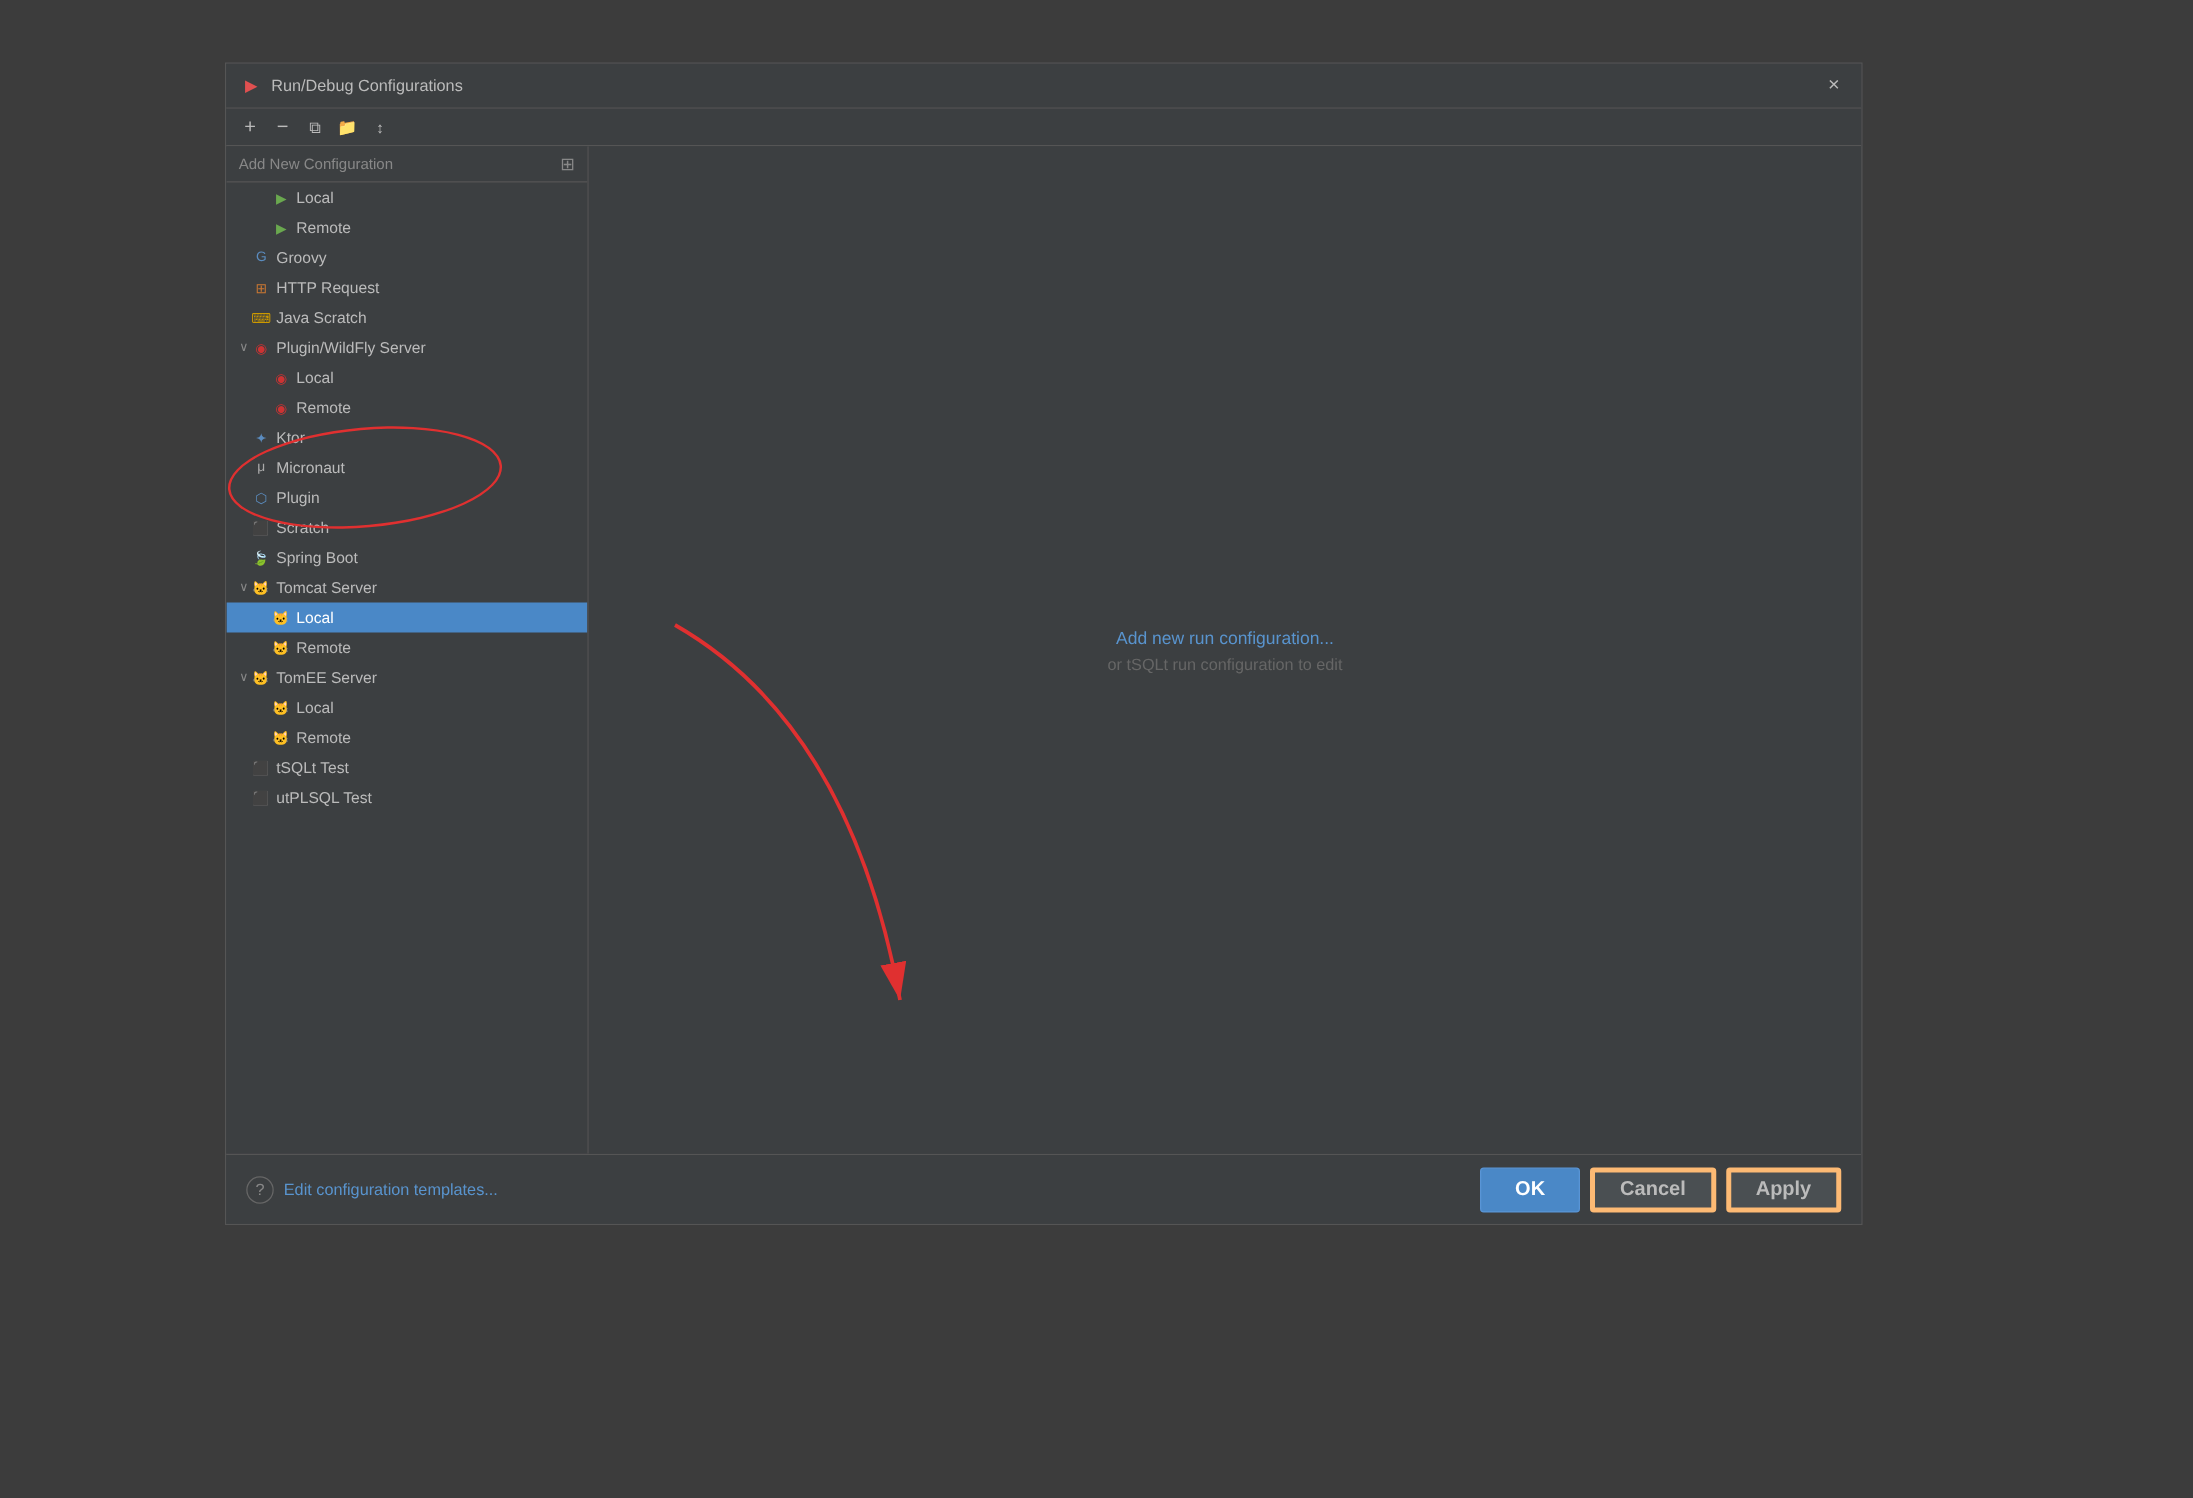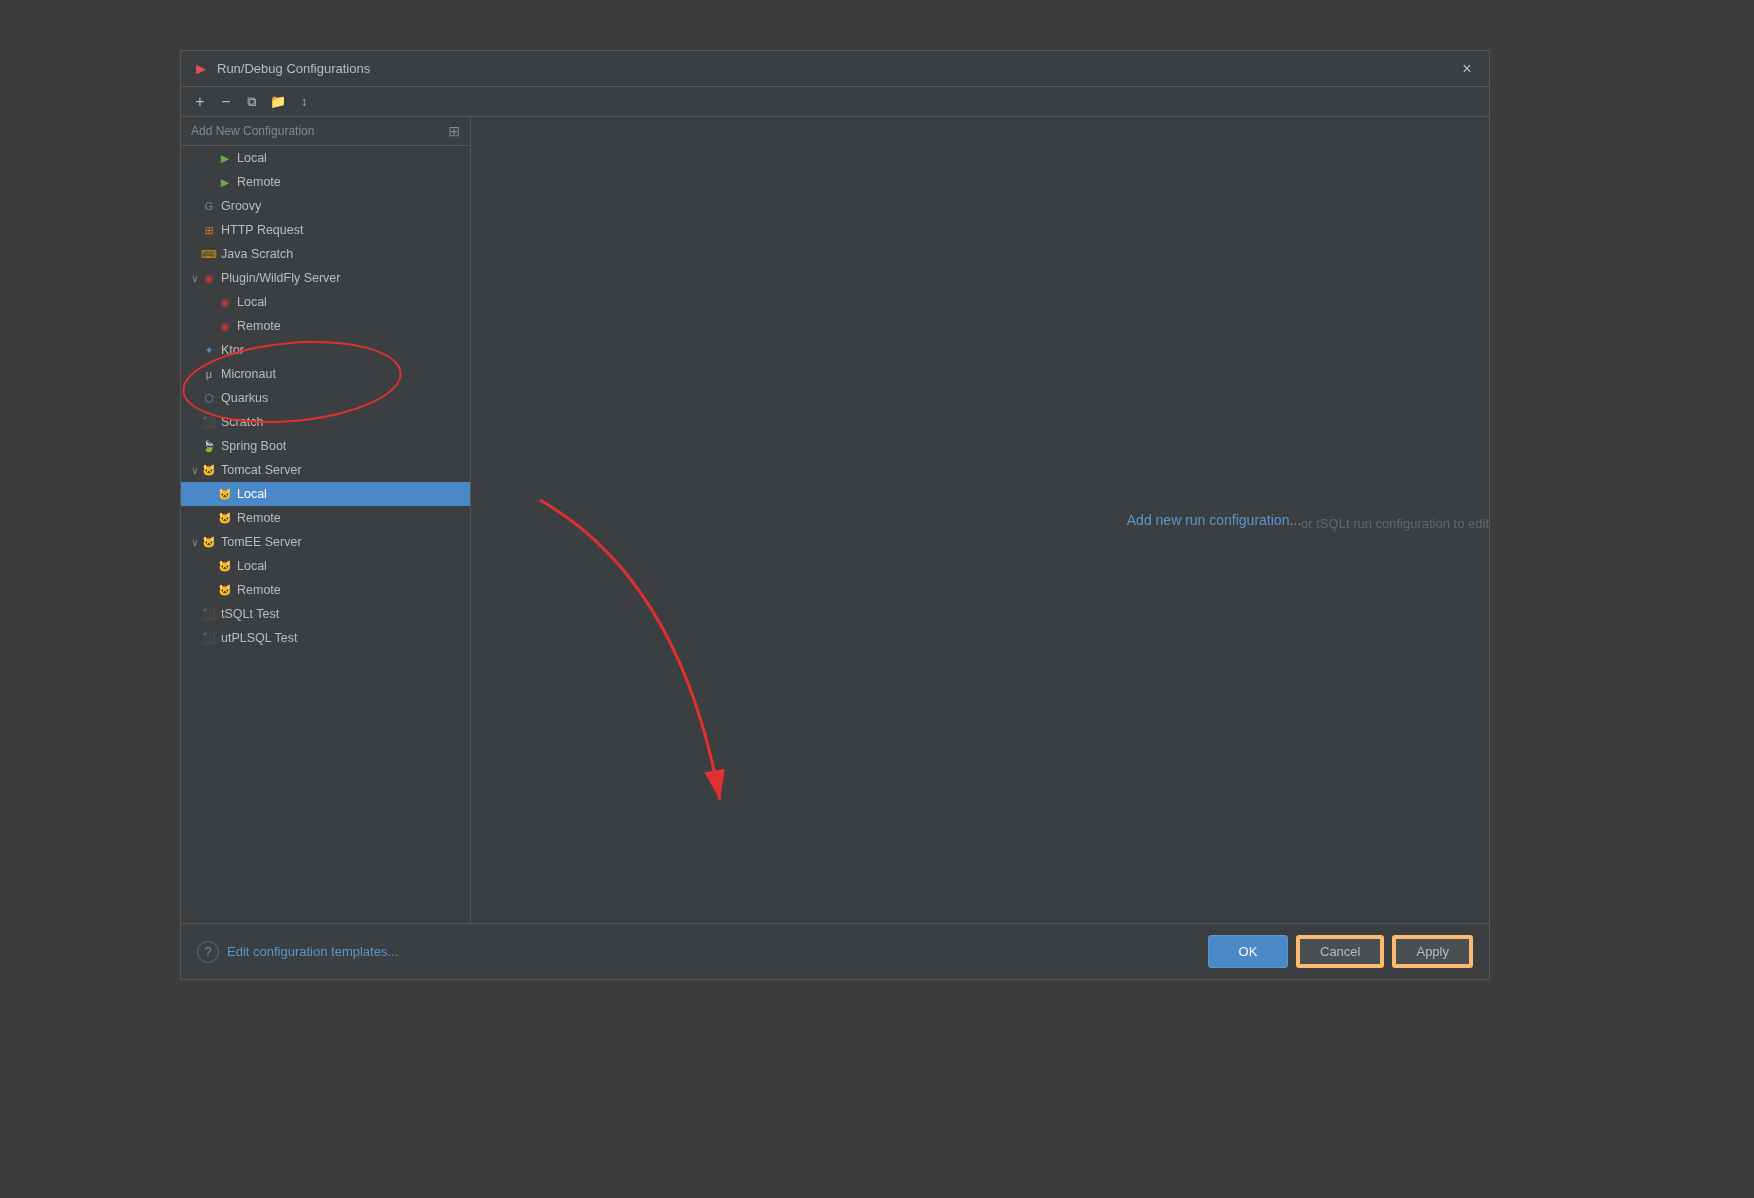--- a/index.html
+++ b/index.html
@@ -160,22 +160,23 @@
     }
 
     .tree-item .item-label {
       font-size: 12.5px;
     }
 
     .right-panel {
       flex: 1;
       background: #3c3f41;
       display: flex;
-      align-items: center;
-      justify-content: flex-end;
+      flex-direction: column;
+      align-items: center;
+      justify-content: center;
       position: relative;
     }
 
     .add-config-link {
       color: #5994ce;
       font-size: 14px;
       cursor: pointer;
       text-decoration: none;
     }
 
@@ -224,24 +225,25 @@
       padding: 0;
     }
 
     .footer-right {
       display: flex;
       gap: 8px;
     }
 
     .dialog-btn {
       padding: 5px 20px;
-      font-size: 13px;
+      font-size: 16px;
       cursor: pointer;
       border-radius: 3px;
       min-width: 80px;
+      font-weight: bold;
     }
 
     .btn-primary {
       background: #4a88c7;
       border: 1px solid #5995d6;
       color: #fff;
     }
 
     .btn-secondary {
       background: #4a4f52;
@@ -362,21 +364,21 @@
             <div class="tree-item">
               <span class="indent" style="width: 0px; display: inline-block;"></span>
               <span class="arrow"></span>
               <span class="item-icon" style="color: rgb(170, 170, 170);">μ</span>
               <span class="item-label">Micronaut</span>
             </div>
             <div class="tree-item">
               <span class="indent" style="width: 0px; display: inline-block;"></span>
               <span class="arrow"></span>
               <span class="item-icon" style="color: rgb(91, 140, 191);">⬡</span>
-              <span class="item-label">Quarkus</span>
+              <span class="item-label">Plugin</span>
             </div>
             <div class="tree-item">
               <span class="indent" style="width: 0px; display: inline-block;"></span>
               <span class="arrow"></span>
               <span class="item-icon" style="color: rgb(204, 51, 51);">⬛</span>
               <span class="item-label">Scratch</span>
             </div>
             <div class="tree-item">
               <span class="indent" style="width: 0px; display: inline-block;"></span>
               <span class="arrow"></span>

